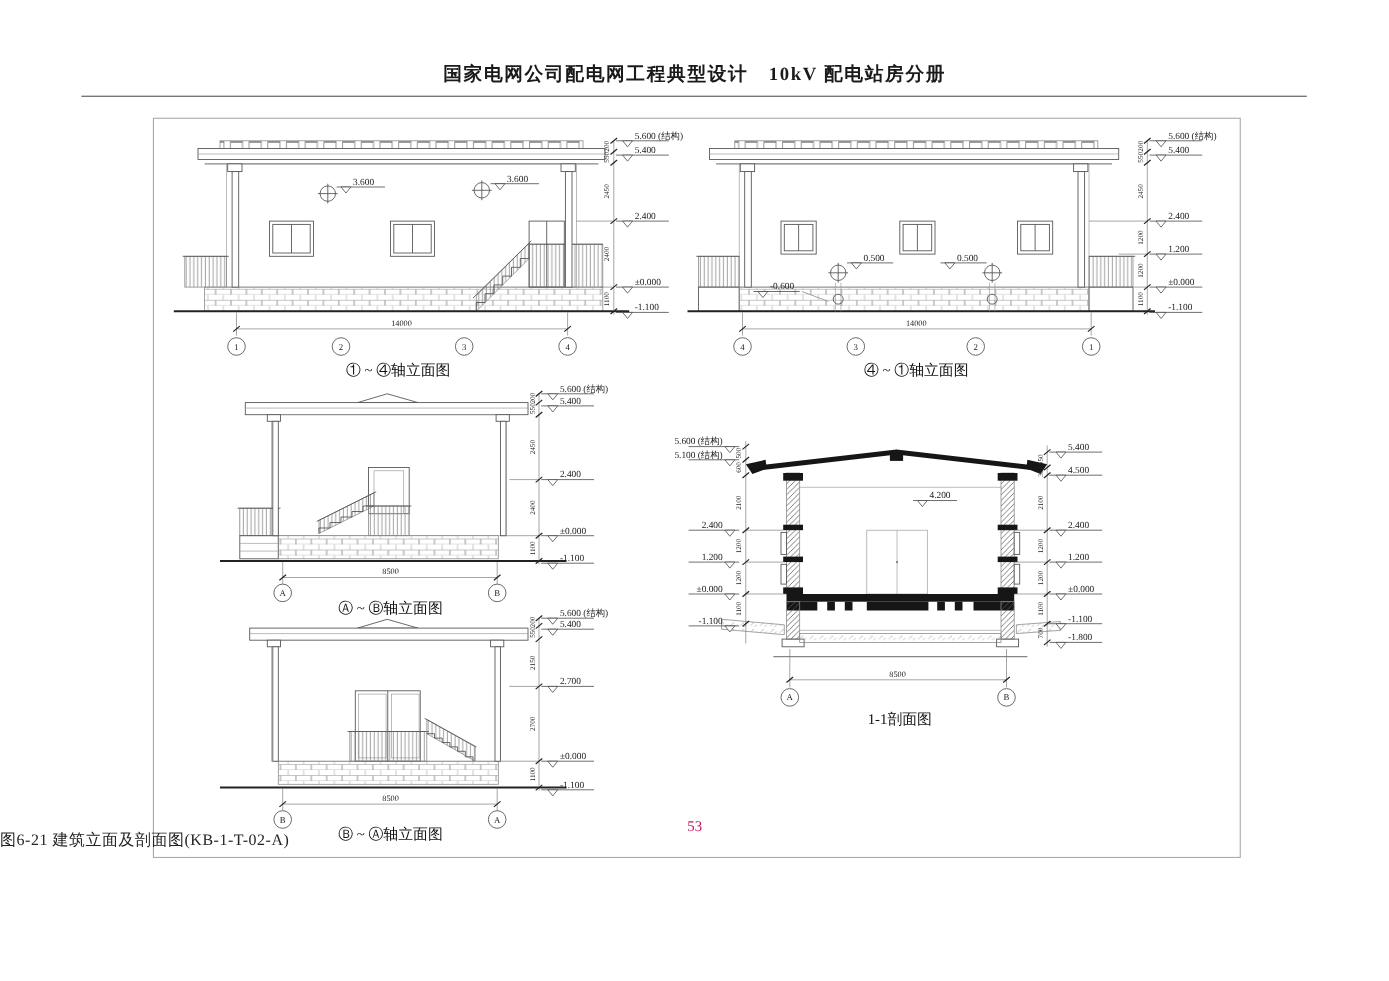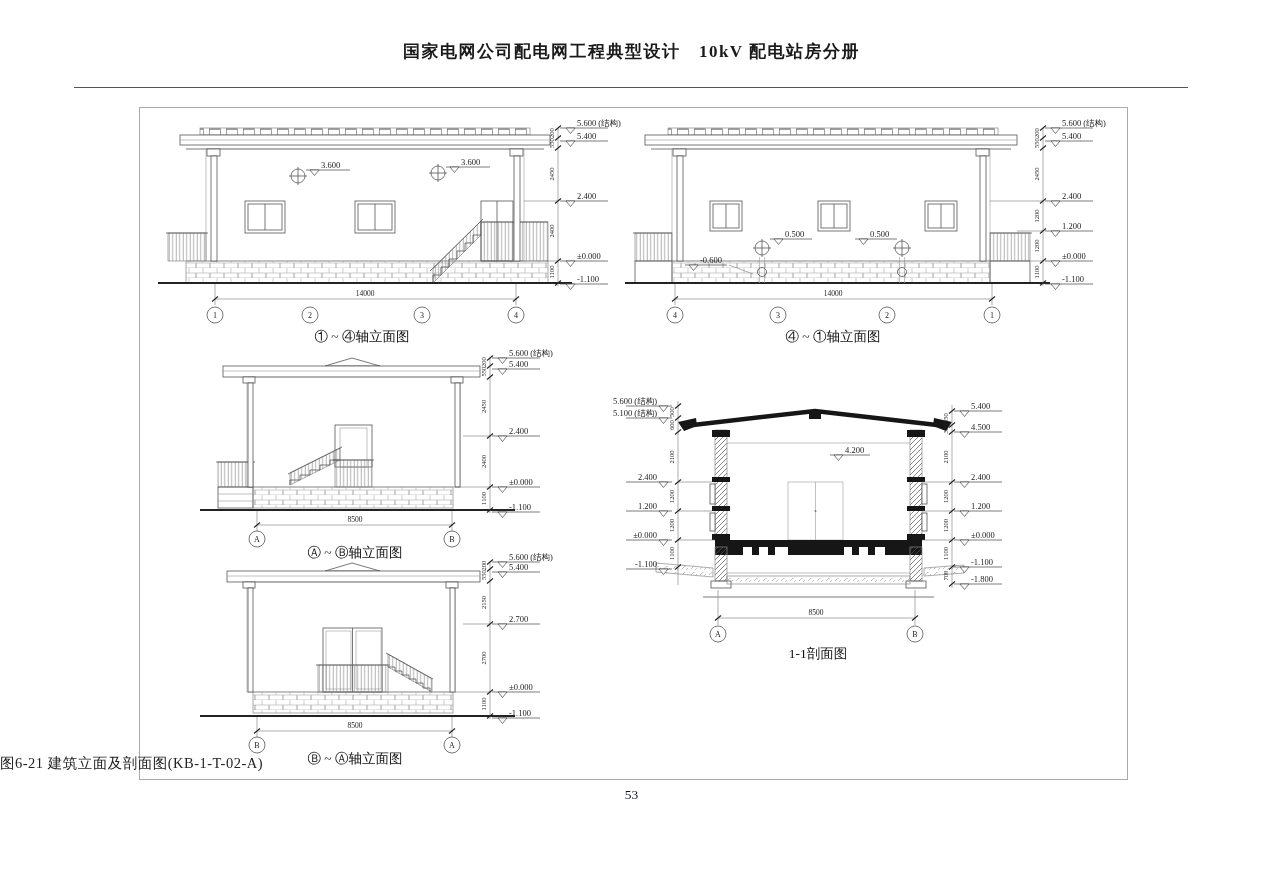--- a/index.html
+++ b/index.html
@@ -1,23 +1,23 @@
 <!DOCTYPE html>
 <html><head>
 <meta charset="utf-8">
 <style>
   html,body{margin:0;padding:0;background:#fff;}
   body{width:1263px;height:892px;position:relative;font-family:"Liberation Serif",serif;}
-  .header-title{position:absolute;left:0;top:40px;width:100%;text-align:center;
+  .header-title{position:absolute;left:0;top:56px;width:100%;text-align:center;
     font-size:17px;font-weight:600;color:#1a1a1a;letter-spacing:1.5px;}
   .header-rule{position:absolute;left:74px;top:87px;width:1114px;height:1px;background:#555;}
   .frame{position:absolute;left:139px;top:107px;width:987px;height:671px;border:1px solid #aaa;}
   .caption{position:absolute;left:0;top:754px;width:100%;text-align:left;
     font-size:14.5px;color:#222;letter-spacing:.5px;}
-  .pageno{position:absolute;left:0;top:787px;width:100%;text-align:center;font-size:13.5px;color:#0f172a;}
+  .pageno{position:absolute;left:0;top:743px;width:100%;text-align:center;font-size:13.5px;color:#be185d;}
   svg.drawing{position:absolute;overflow:visible;}
   svg text{fill:#222;font-family:"Liberation Serif",serif;}
   .s{stroke:#555;stroke-width:.8;fill:none}
   .wf{stroke:#555;stroke-width:.8;fill:#fff}
   .sl{stroke:#999;stroke-width:.6;fill:none}
   .s2{stroke:#222;stroke-width:1.8;fill:none}
   .dim{stroke:#777;stroke-width:.6;fill:none}
   .tk{stroke:#222;stroke-width:1.1;fill:none}
   .blk{fill:#161616;stroke:none}
   .k{stroke:#888;stroke-width:.7}

